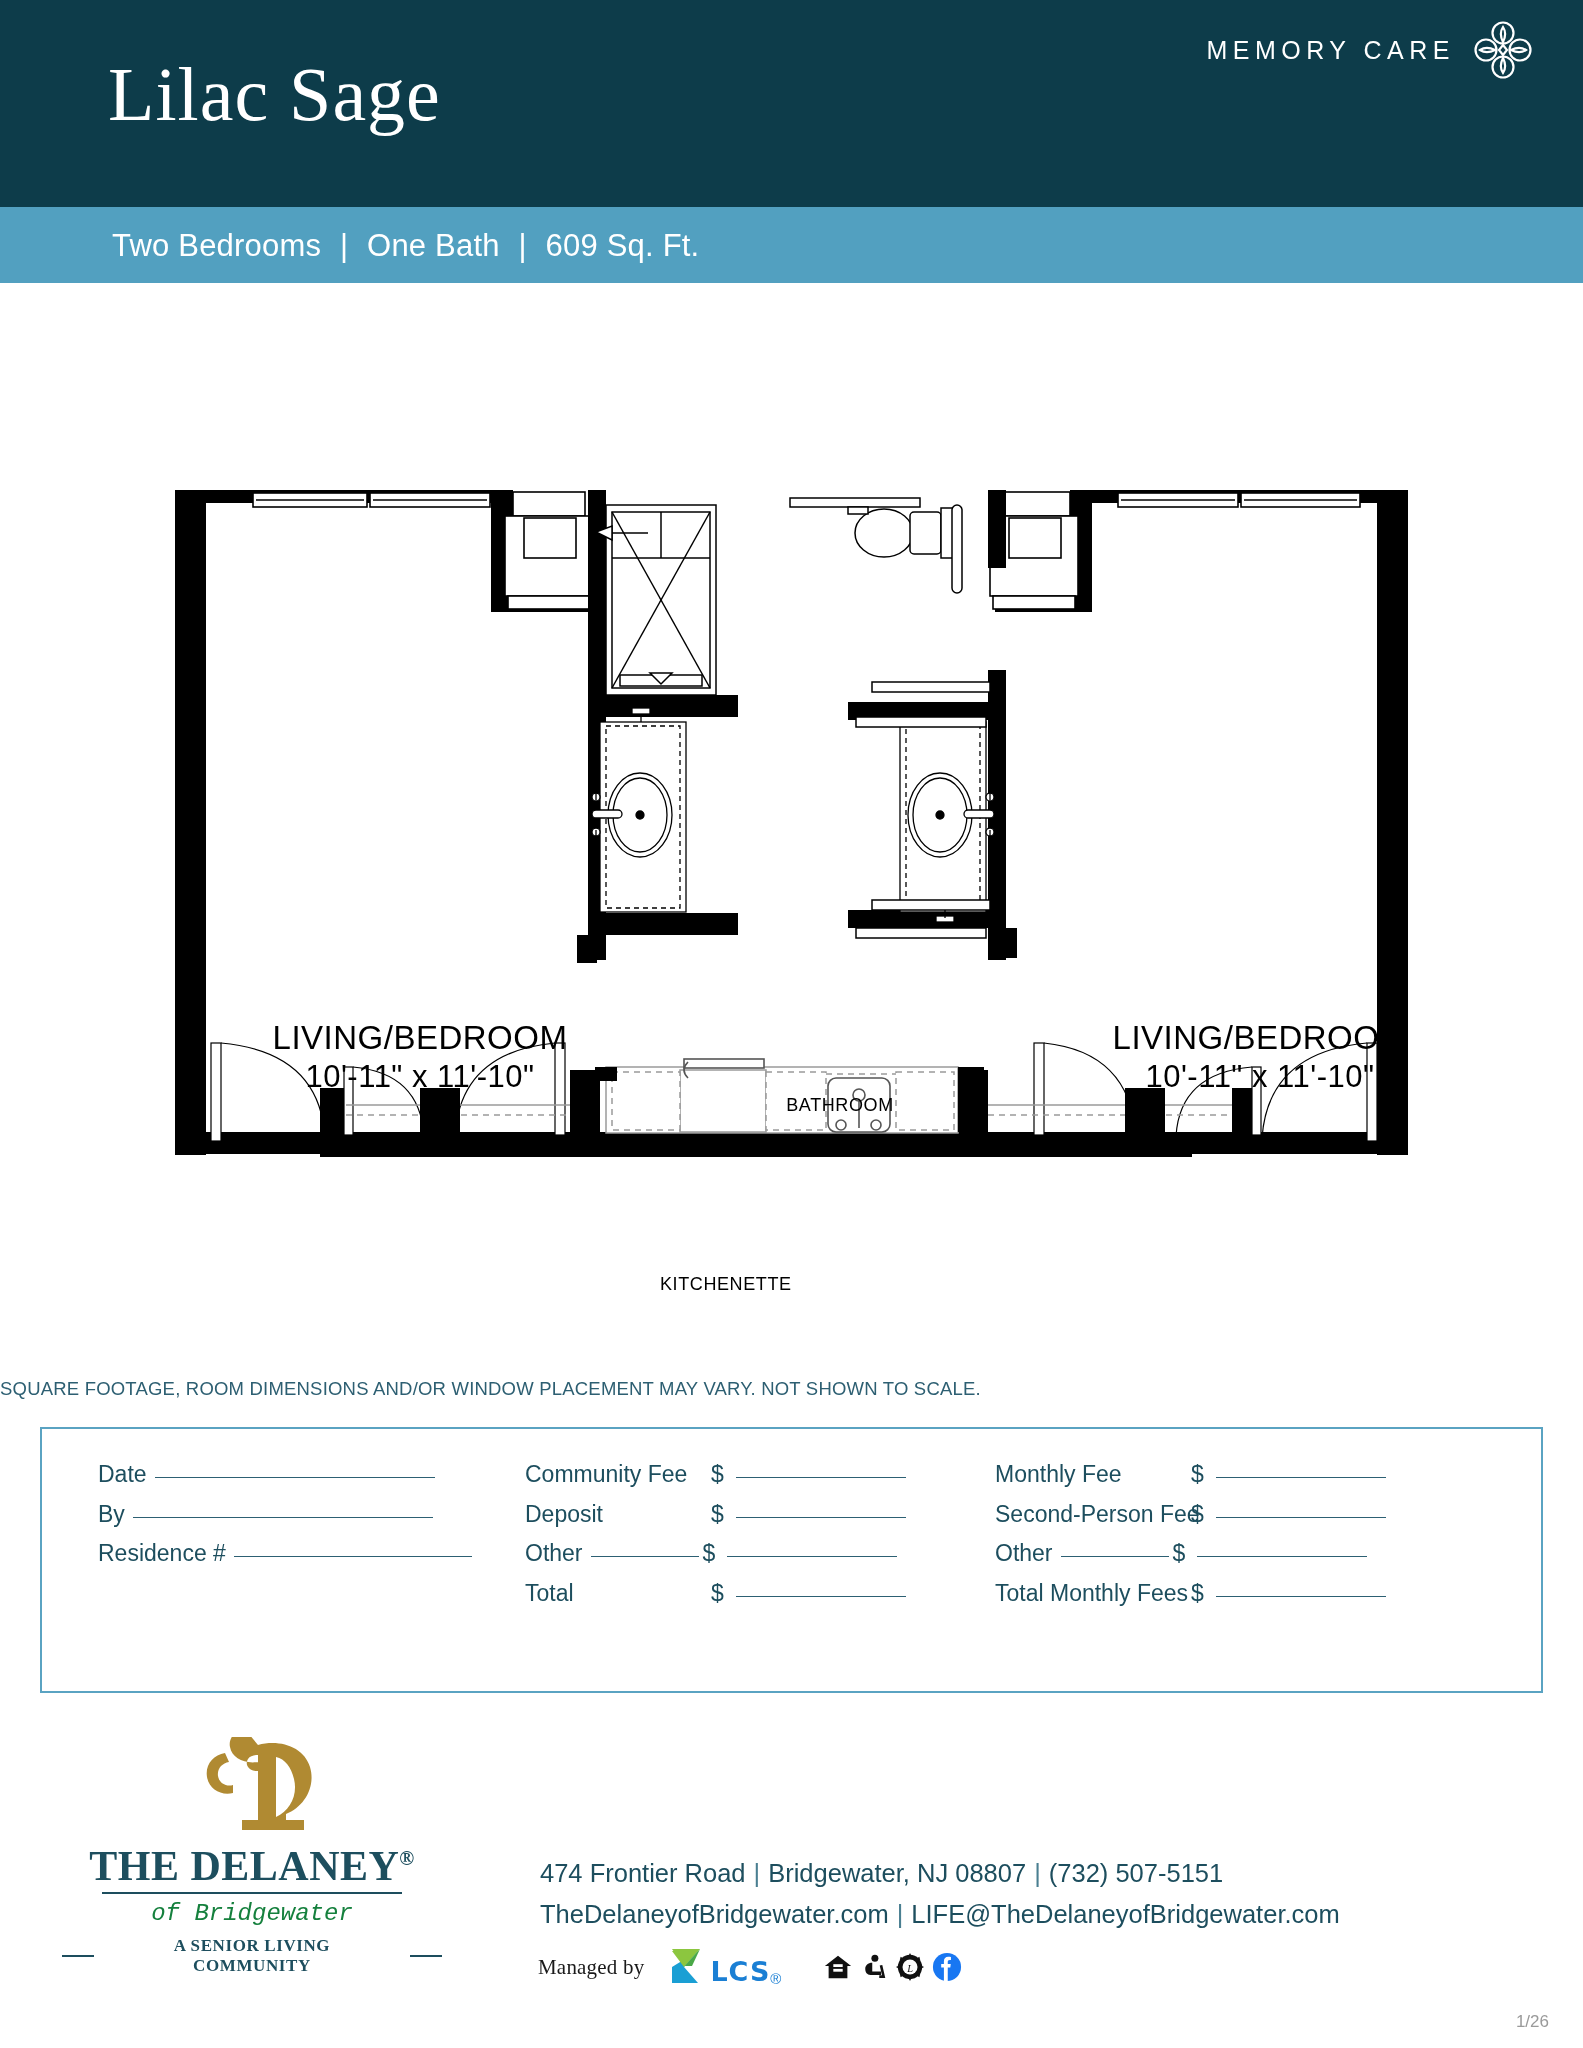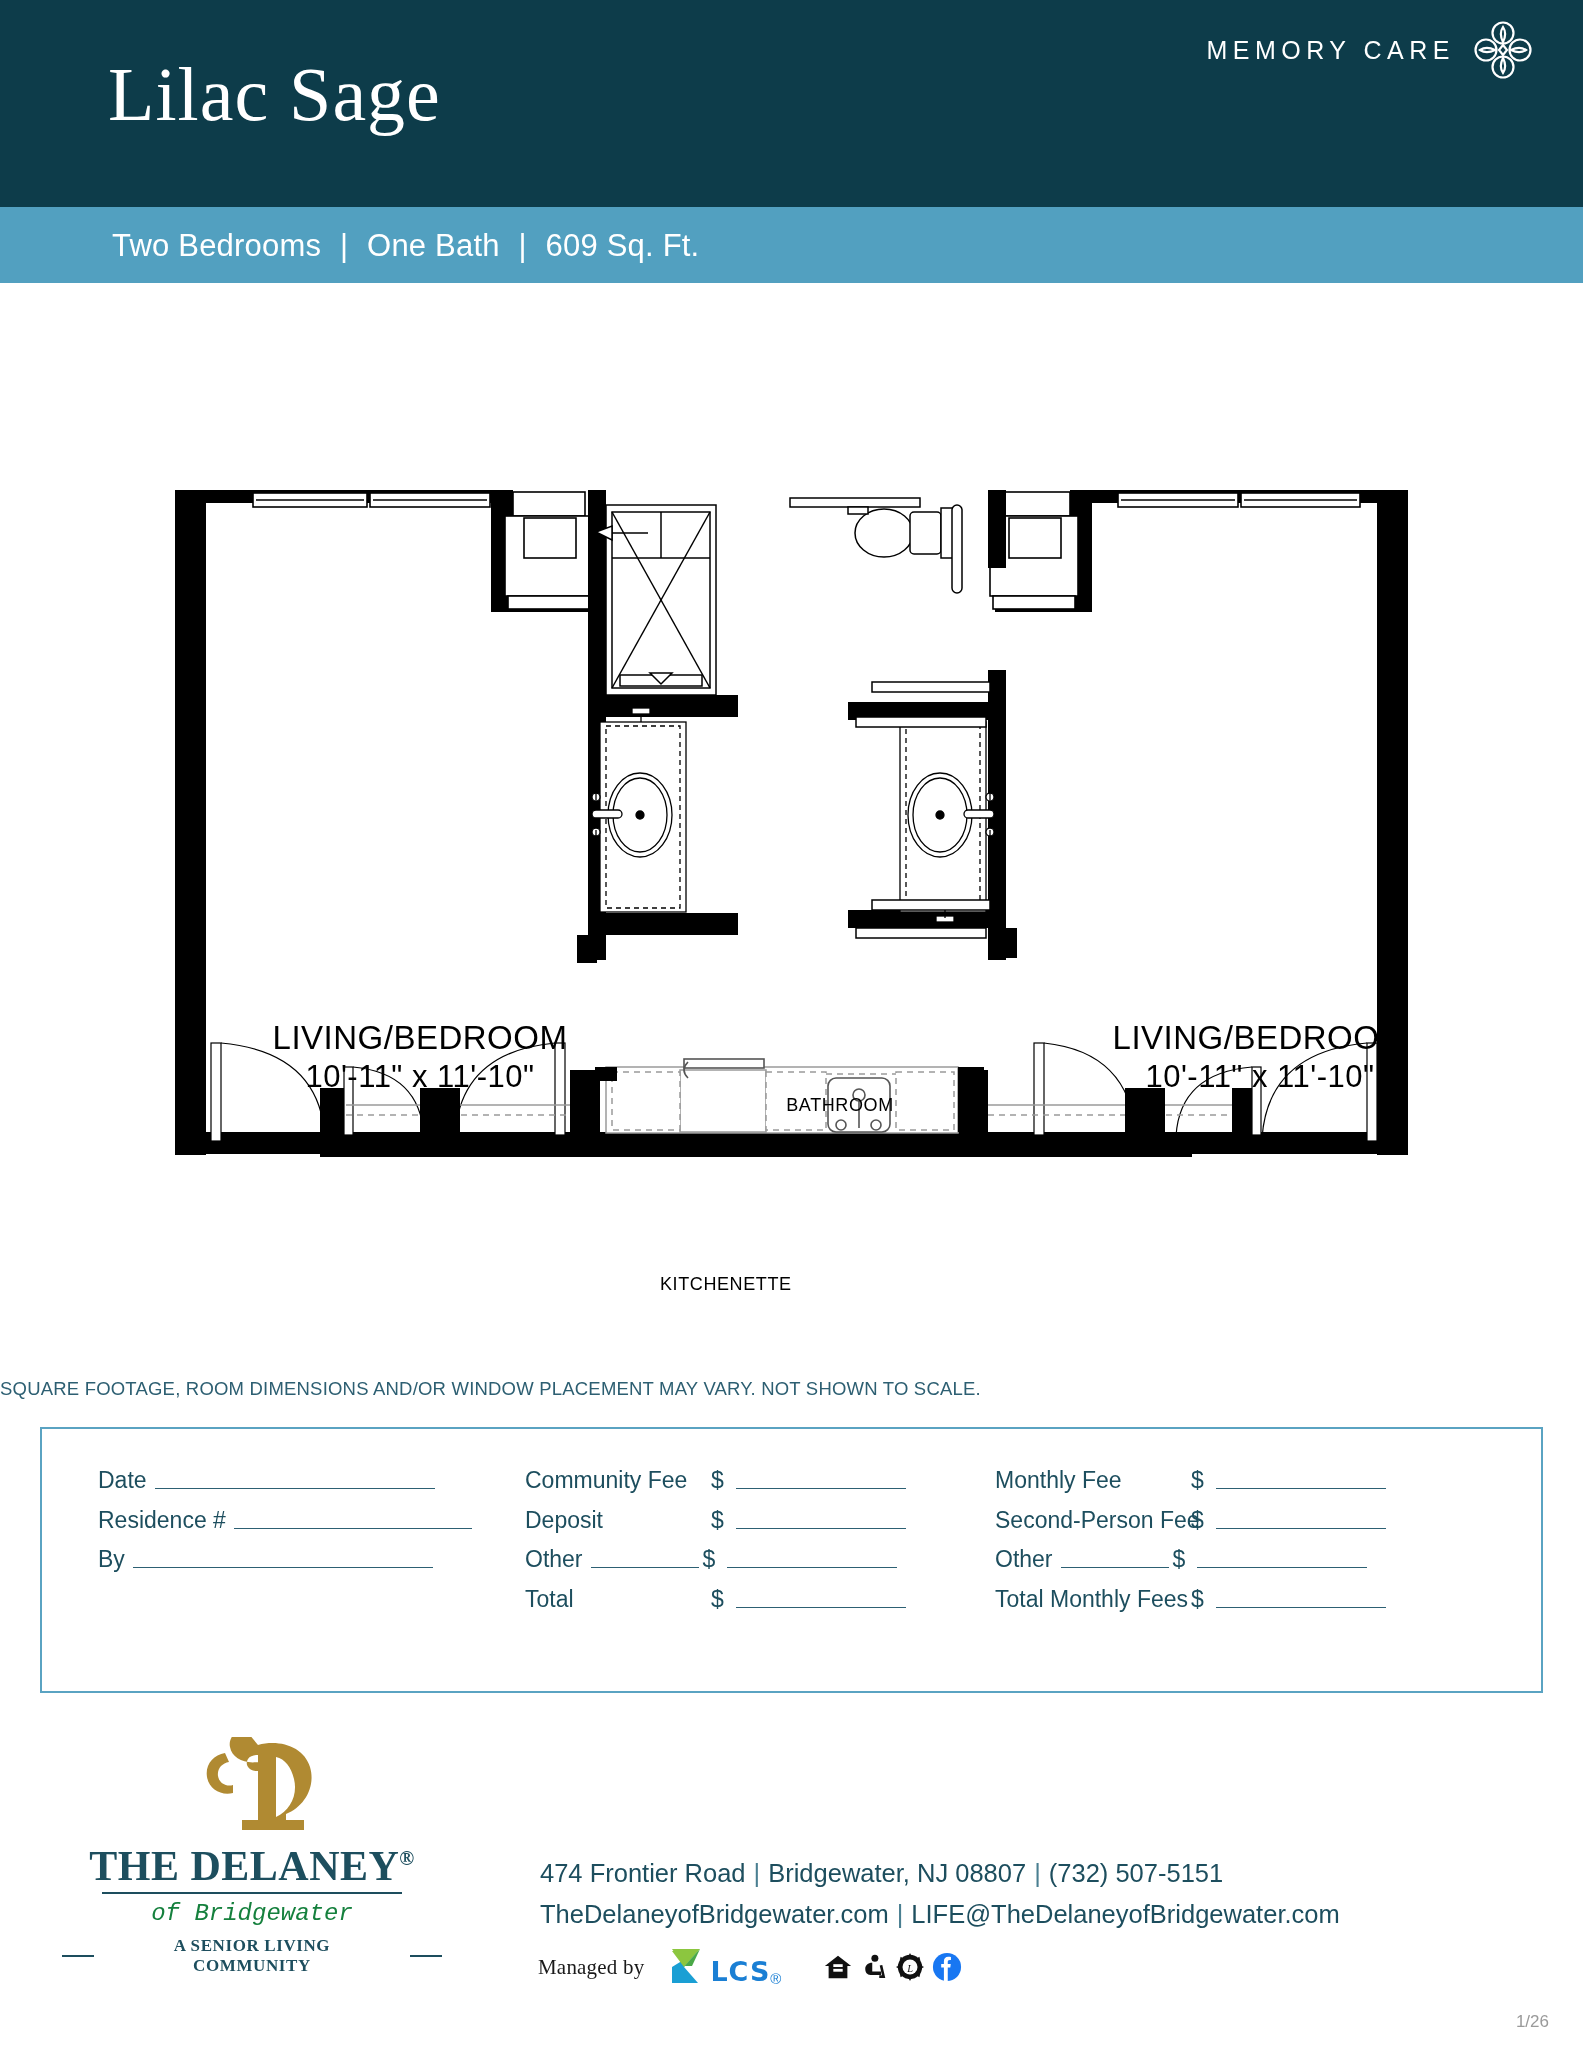--- a/index.html
+++ b/index.html
@@ -64,21 +64,21 @@
   .form-cols {
     display: flex; width: 100%; height: 100%;
     padding: 32px 28px 20px 28px;
   }
   .col { display: flex; flex-direction: column; }
   .col-left  { width: 455px; padding-left: 28px; }
   .col-mid   { width: 470px; }
   .col-right { width: 500px; }
 
   .frow {
-    display: flex; align-items: center;
+    display: flex; align-items: flex-start;
     height: 39.5px; font-size: 23px; color: #1d4e5e; white-space: nowrap;
   }
   .flabel { color: #1d4e5e; }
   .fline {
     border-bottom: 1.3px solid #2d6073;
     height: 17px; margin-left: 8px;
   }
   .fline.wide   { width: 280px; }
   .fline.wide2  { width: 238px; }
   .fline.wide3  { width: 300px; }
@@ -367,26 +367,26 @@
 
 <div class="form-box">
   <div class="form-cols">
 
     <div class="col col-left">
       <div class="frow">
         <span class="flabel">Date</span>
         <span class="fline wide"></span>
       </div>
       <div class="frow">
+        <span class="flabel">By</span>
+        <span class="fline wide3"></span>
+      </div>
+      <div class="frow">
         <span class="flabel">Residence #</span>
         <span class="fline wide2"></span>
-      </div>
-      <div class="frow">
-        <span class="flabel">By</span>
-        <span class="fline wide3"></span>
       </div>
     </div>
 
     <div class="col col-mid">
       <div class="frow">
         <span class="flabel lbl-fixed">Community Fee</span>
         <span>$</span>
         <span class="fline money"></span>
       </div>
       <div class="frow">

